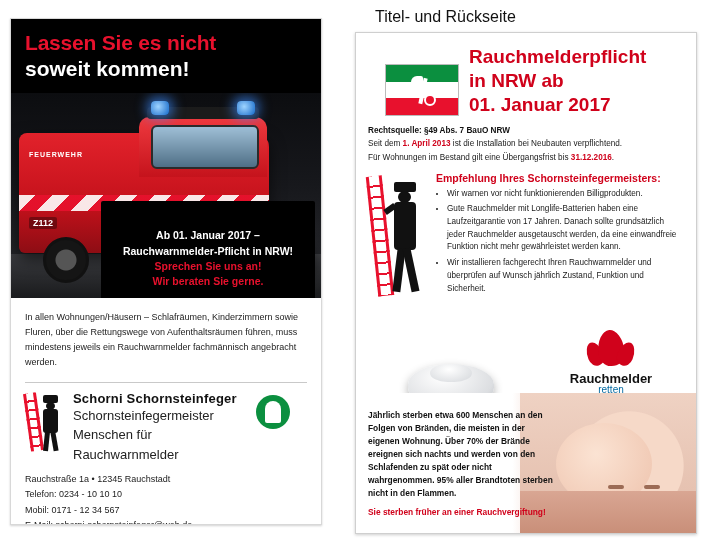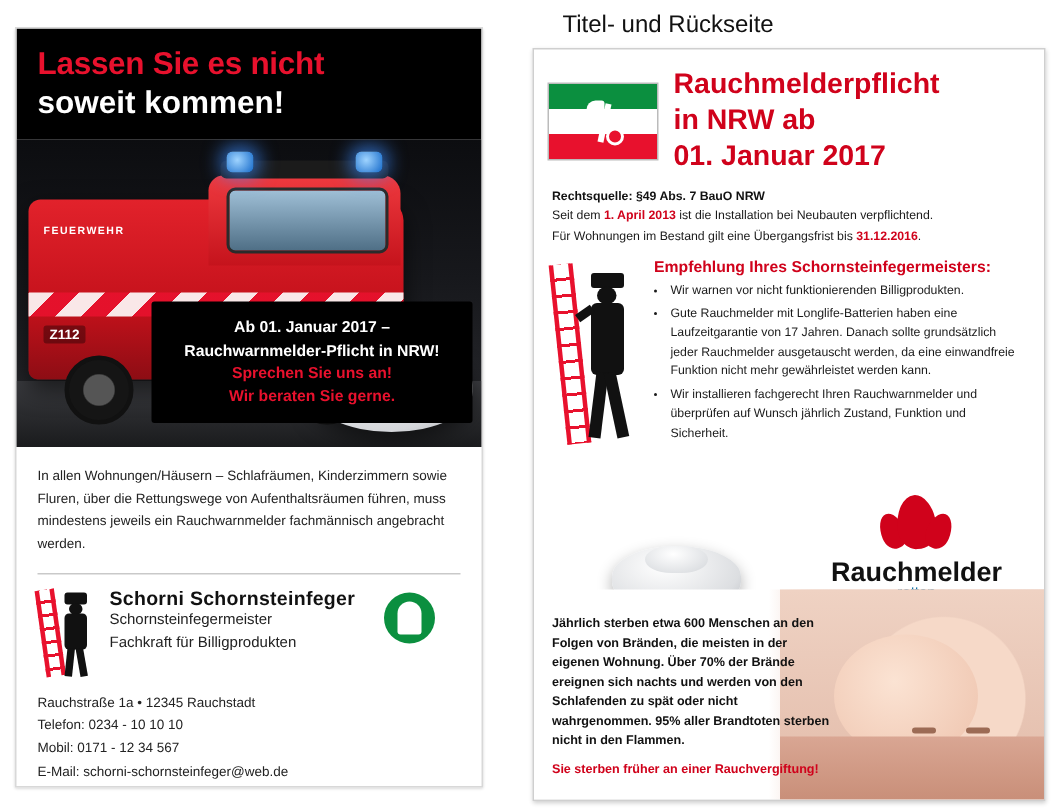--- a/index.html
+++ b/index.html
@@ -94,21 +94,21 @@
   .detector-big .cap{
     position:absolute;left:26px;bottom:34px;width:56px;height:22px;border-radius:50%/60%;
     background:radial-gradient(ellipse at 45% 30%,#ffffff,#cfd2d6);
   }
   .detector-big .led{
     position:absolute;left:64px;bottom:30px;width:9px;height:7px;border-radius:50%;
     background:#c9322f;
   }
   .black-box{
     position:absolute;right:6px;top:108px;width:190px;
-    background:#000;color:#fff;padding:10px 12px;border-radius:2px;
+    background:#000;color:#fff;padding:27px 12px;border-radius:2px;
     font-size:10.5px;line-height:1.45;font-weight:bold;text-align:center;
   }
   .black-box .bb-red{color:#e8112d;}
   .lf-body{
     padding:12px 14px 4px 14px;
     font-size:9px;color:#222;line-height:1.65;
   }
   .lf-rule{height:1px;background:#c9c9c9;margin:8px 14px 0 14px;}
   .lf-company{
     display:flex;align-items:flex-start;gap:8px;padding:8px 31px 0 14px;justify-content:center;
@@ -127,21 +127,21 @@
   .sweep-man{
     position:absolute;left:15px;top:4px;width:22px;height:56px;
   }
   .sm-hat{position:absolute;left:3px;top:0;width:15px;height:8px;background:#111;border-radius:2px;}
   .sm-head{position:absolute;left:6px;top:7px;width:9px;height:8px;background:#111;border-radius:50%;}
   .sm-body{position:absolute;left:3px;top:14px;width:15px;height:24px;background:#111;border-radius:3px;}
   .sm-l1{position:absolute;left:4px;top:37px;width:5px;height:19px;background:#111;transform:rotate(6deg);}
   .sm-l2{position:absolute;left:12px;top:37px;width:5px;height:19px;background:#111;transform:rotate(-10deg);}
   .co-text{flex:1;}
   .co-name{font-size:13px;font-weight:bold;color:#111;letter-spacing:.2px;}
-  .co-sub{font-size:10px;color:#222;line-height:1.5;}
+  .co-sub{font-size:13px;color:#222;line-height:1.5;}
   .guild-logo{
     width:34px;height:34px;flex:0 0 34px;margin-top:4px;position:relative;
   }
   .guild-logo .g-circle{
     position:absolute;inset:0;border-radius:50%;background:#0b8f3f;
   }
   .guild-logo .g-inner{
     position:absolute;left:9px;top:6px;width:16px;height:22px;background:#fff;border-radius:8px 8px 2px 2px;
   }
   .lf-contact{
@@ -151,21 +151,21 @@
 
   
   .right-title{
     position:absolute;left:375px;top:8px;font-size:16px;color:#111;
   }
   .right-flyer{
     position:absolute;left:355px;top:32px;width:340px;height:500px;
     background:#ffffff;border:1px solid #cfcfcf;
     box-shadow:0 1px 3px rgba(0,0,0,.2);overflow:hidden;
   }
-  .rf-head{display:flex;gap:10px;padding:12px 12px 6px 9px;align-items:center;}
+  .rf-head{display:flex;gap:10px;padding:12px 12px 6px 29px;align-items:flex-end;}
   .nrw-flag{
     width:74px;height:52px;flex:0 0 74px;position:relative;
     border:1px solid #bbb;box-sizing:border-box;
     background:linear-gradient(180deg,#0b8f3f 0 33.3%,#ffffff 33.3% 66.6%,#e8112d 66.6% 100%);
   }
   .nrw-flag .crest{
     position:absolute;left:22px;top:9px;width:30px;height:34px;
   }
   .nrw-flag .river{
     position:absolute;left:0;top:4px;width:30px;height:26px;
@@ -239,21 +239,21 @@
     transform:rotate(-6deg);
   }
   .rml .f2{
     position:absolute;left:3px;top:12px;width:16px;height:24px;background:#d0021b;
     border-radius:50% 50% 45% 45%/60% 60% 40% 40%;transform:rotate(-22deg);
   }
   .rml .f3{
     position:absolute;left:34px;top:12px;width:16px;height:24px;background:#d0021b;
     border-radius:50% 50% 45% 45%/60% 60% 40% 40%;transform:rotate(22deg);
   }
-  .rml .t1{font-size:18px;font-weight:bold;color:#111;line-height:1.05;}
+  .rml .t1{font-size:13px;font-weight:bold;color:#111;line-height:1.05;}
   .rml .t2{font-size:10px;font-weight:normal;color:#0369a1;line-height:1.05;}
   .rml .t3{font-size:12.5px;font-weight:bold;color:#111;line-height:1.05;}
   .rml .url{font-size:5.6px;color:#d0021b;margin-top:3px;letter-spacing:.2px;}
   .rf-bottom{
     position:absolute;left:0;bottom:0;width:100%;height:140px;
     background:linear-gradient(90deg,#ffffff 0 46%,#f2d9cf 55%,#e8c6b8 100%);
   }
   .baby{
     position:absolute;right:0;bottom:0;width:176px;height:140px;
     background:
@@ -328,21 +328,21 @@
           <div class="sm-hat"></div>
           <div class="sm-head"></div>
           <div class="sm-body"></div>
           <div class="sm-l1"></div>
           <div class="sm-l2"></div>
         </div>
       </div>
       <div class="co-text">
         <div class="co-name">Schorni Schornsteinfeger</div>
         <div class="co-sub">Schornsteinfegermeister</div>
-        <div class="co-sub">Fachkraft für Billigprodukten</div>
+        <div class="co-sub">Menschen für Rauchwarnmelder</div>
       </div>
       <div class="guild-logo">
         <div class="g-circle"></div>
         <div class="g-inner"></div>
       </div>
     </div>
 
     <div class="lf-contact">
       <div>Rauchstraße 1a • 12345 Rauchstadt</div>
       <div>Telefon: 0234 - 10 10 10</div>

